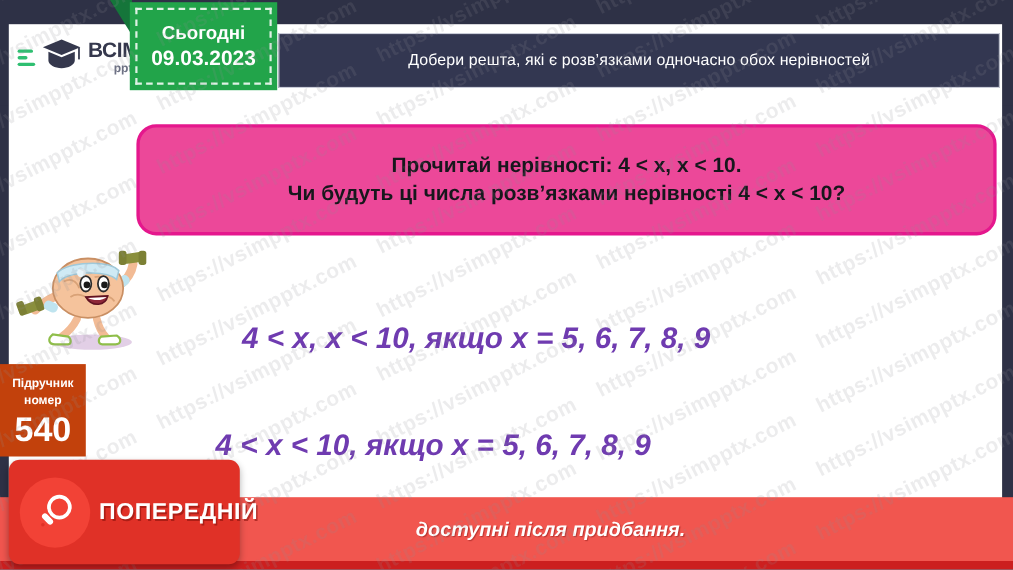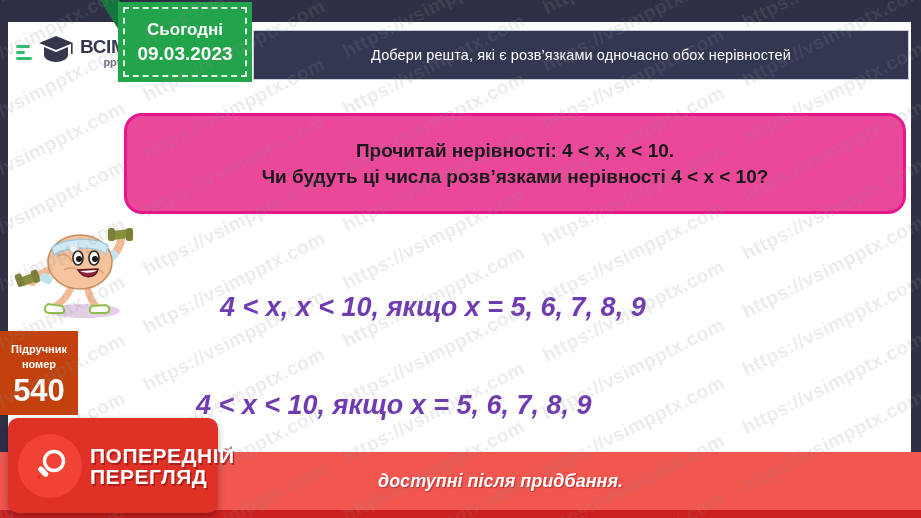--- a/index.html
+++ b/index.html
@@ -425,21 +425,20 @@
   <div id="preview-button">
     <span class="pv-circle">
       <svg width="40" height="40" viewBox="0 0 40 40">
         <circle cx="24" cy="15" r="9.5" fill="none" stroke="#ffffff" stroke-width="3.4"></circle>
         <rect x="7" y="23" width="12" height="5.4" rx="2.7" fill="#ffffff" transform="rotate(45 13 26)"></rect>
         <circle cx="9" cy="31" r="1.6" fill="#e03127"></circle>
       </svg>
     </span>
     <span class="pv-labels">
       <span>ПОПЕРЕДНІЙ</span>
-      <span>ПЕРЕГЛЯД</span>
     </span>
   </div>
 
   <div id="watermark">
       <div class="wm-row" style="left: -260px; top: 0px;">https://vsimpptx.com&nbsp;&nbsp;&nbsp;&nbsp;https://vsimpptx.com&nbsp;&nbsp;&nbsp;&nbsp;https://vsimpptx.com&nbsp;&nbsp;&nbsp;&nbsp;https://vsimpptx.com&nbsp;&nbsp;&nbsp;&nbsp;https://vsimpptx.com&nbsp;&nbsp;&nbsp;&nbsp;https://vsimpptx.com&nbsp;&nbsp;&nbsp;&nbsp;https://vsimpptx.com&nbsp;&nbsp;&nbsp;&nbsp;https://vsimpptx.com&nbsp;&nbsp;&nbsp;&nbsp;https://vsimpptx.com&nbsp;&nbsp;&nbsp;&nbsp;https://vsimpptx.com&nbsp;&nbsp;&nbsp;&nbsp;https://vsimpptx.com&nbsp;&nbsp;&nbsp;&nbsp;https://vsimpptx.com&nbsp;&nbsp;&nbsp;&nbsp;https://vsimpptx.com&nbsp;&nbsp;&nbsp;&nbsp;https://vsimpptx.com&nbsp;&nbsp;&nbsp;&nbsp;</div>
       <div class="wm-row" style="left: -260px; top: 58px;">https://vsimpptx.com&nbsp;&nbsp;&nbsp;&nbsp;https://vsimpptx.com&nbsp;&nbsp;&nbsp;&nbsp;https://vsimpptx.com&nbsp;&nbsp;&nbsp;&nbsp;https://vsimpptx.com&nbsp;&nbsp;&nbsp;&nbsp;https://vsimpptx.com&nbsp;&nbsp;&nbsp;&nbsp;https://vsimpptx.com&nbsp;&nbsp;&nbsp;&nbsp;https://vsimpptx.com&nbsp;&nbsp;&nbsp;&nbsp;https://vsimpptx.com&nbsp;&nbsp;&nbsp;&nbsp;https://vsimpptx.com&nbsp;&nbsp;&nbsp;&nbsp;https://vsimpptx.com&nbsp;&nbsp;&nbsp;&nbsp;https://vsimpptx.com&nbsp;&nbsp;&nbsp;&nbsp;https://vsimpptx.com&nbsp;&nbsp;&nbsp;&nbsp;https://vsimpptx.com&nbsp;&nbsp;&nbsp;&nbsp;https://vsimpptx.com&nbsp;&nbsp;&nbsp;&nbsp;</div>
       <div class="wm-row" style="left: -260px; top: 116px;">https://vsimpptx.com&nbsp;&nbsp;&nbsp;&nbsp;https://vsimpptx.com&nbsp;&nbsp;&nbsp;&nbsp;https://vsimpptx.com&nbsp;&nbsp;&nbsp;&nbsp;https://vsimpptx.com&nbsp;&nbsp;&nbsp;&nbsp;https://vsimpptx.com&nbsp;&nbsp;&nbsp;&nbsp;https://vsimpptx.com&nbsp;&nbsp;&nbsp;&nbsp;https://vsimpptx.com&nbsp;&nbsp;&nbsp;&nbsp;https://vsimpptx.com&nbsp;&nbsp;&nbsp;&nbsp;https://vsimpptx.com&nbsp;&nbsp;&nbsp;&nbsp;https://vsimpptx.com&nbsp;&nbsp;&nbsp;&nbsp;https://vsimpptx.com&nbsp;&nbsp;&nbsp;&nbsp;https://vsimpptx.com&nbsp;&nbsp;&nbsp;&nbsp;https://vsimpptx.com&nbsp;&nbsp;&nbsp;&nbsp;https://vsimpptx.com&nbsp;&nbsp;&nbsp;&nbsp;</div>
       <div class="wm-row" style="left: -260px; top: 174px;">https://vsimpptx.com&nbsp;&nbsp;&nbsp;&nbsp;https://vsimpptx.com&nbsp;&nbsp;&nbsp;&nbsp;https://vsimpptx.com&nbsp;&nbsp;&nbsp;&nbsp;https://vsimpptx.com&nbsp;&nbsp;&nbsp;&nbsp;https://vsimpptx.com&nbsp;&nbsp;&nbsp;&nbsp;https://vsimpptx.com&nbsp;&nbsp;&nbsp;&nbsp;https://vsimpptx.com&nbsp;&nbsp;&nbsp;&nbsp;https://vsimpptx.com&nbsp;&nbsp;&nbsp;&nbsp;https://vsimpptx.com&nbsp;&nbsp;&nbsp;&nbsp;https://vsimpptx.com&nbsp;&nbsp;&nbsp;&nbsp;https://vsimpptx.com&nbsp;&nbsp;&nbsp;&nbsp;https://vsimpptx.com&nbsp;&nbsp;&nbsp;&nbsp;https://vsimpptx.com&nbsp;&nbsp;&nbsp;&nbsp;https://vsimpptx.com&nbsp;&nbsp;&nbsp;&nbsp;</div>
       <div class="wm-row" style="left: -260px; top: 232px;">https://vsimpptx.com&nbsp;&nbsp;&nbsp;&nbsp;https://vsimpptx.com&nbsp;&nbsp;&nbsp;&nbsp;https://vsimpptx.com&nbsp;&nbsp;&nbsp;&nbsp;https://vsimpptx.com&nbsp;&nbsp;&nbsp;&nbsp;https://vsimpptx.com&nbsp;&nbsp;&nbsp;&nbsp;https://vsimpptx.com&nbsp;&nbsp;&nbsp;&nbsp;https://vsimpptx.com&nbsp;&nbsp;&nbsp;&nbsp;https://vsimpptx.com&nbsp;&nbsp;&nbsp;&nbsp;https://vsimpptx.com&nbsp;&nbsp;&nbsp;&nbsp;https://vsimpptx.com&nbsp;&nbsp;&nbsp;&nbsp;https://vsimpptx.com&nbsp;&nbsp;&nbsp;&nbsp;https://vsimpptx.com&nbsp;&nbsp;&nbsp;&nbsp;https://vsimpptx.com&nbsp;&nbsp;&nbsp;&nbsp;https://vsimpptx.com&nbsp;&nbsp;&nbsp;&nbsp;</div>
       <div class="wm-row" style="left: -260px; top: 290px;">https://vsimpptx.com&nbsp;&nbsp;&nbsp;&nbsp;https://vsimpptx.com&nbsp;&nbsp;&nbsp;&nbsp;https://vsimpptx.com&nbsp;&nbsp;&nbsp;&nbsp;https://vsimpptx.com&nbsp;&nbsp;&nbsp;&nbsp;https://vsimpptx.com&nbsp;&nbsp;&nbsp;&nbsp;https://vsimpptx.com&nbsp;&nbsp;&nbsp;&nbsp;https://vsimpptx.com&nbsp;&nbsp;&nbsp;&nbsp;https://vsimpptx.com&nbsp;&nbsp;&nbsp;&nbsp;https://vsimpptx.com&nbsp;&nbsp;&nbsp;&nbsp;https://vsimpptx.com&nbsp;&nbsp;&nbsp;&nbsp;https://vsimpptx.com&nbsp;&nbsp;&nbsp;&nbsp;https://vsimpptx.com&nbsp;&nbsp;&nbsp;&nbsp;https://vsimpptx.com&nbsp;&nbsp;&nbsp;&nbsp;https://vsimpptx.com&nbsp;&nbsp;&nbsp;&nbsp;</div>

